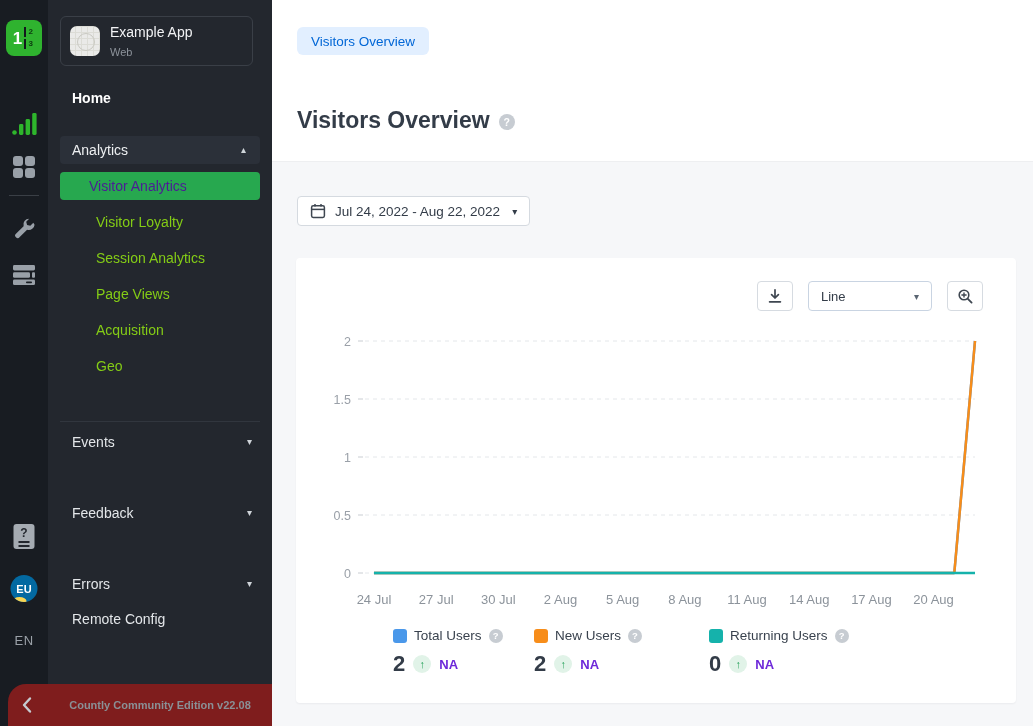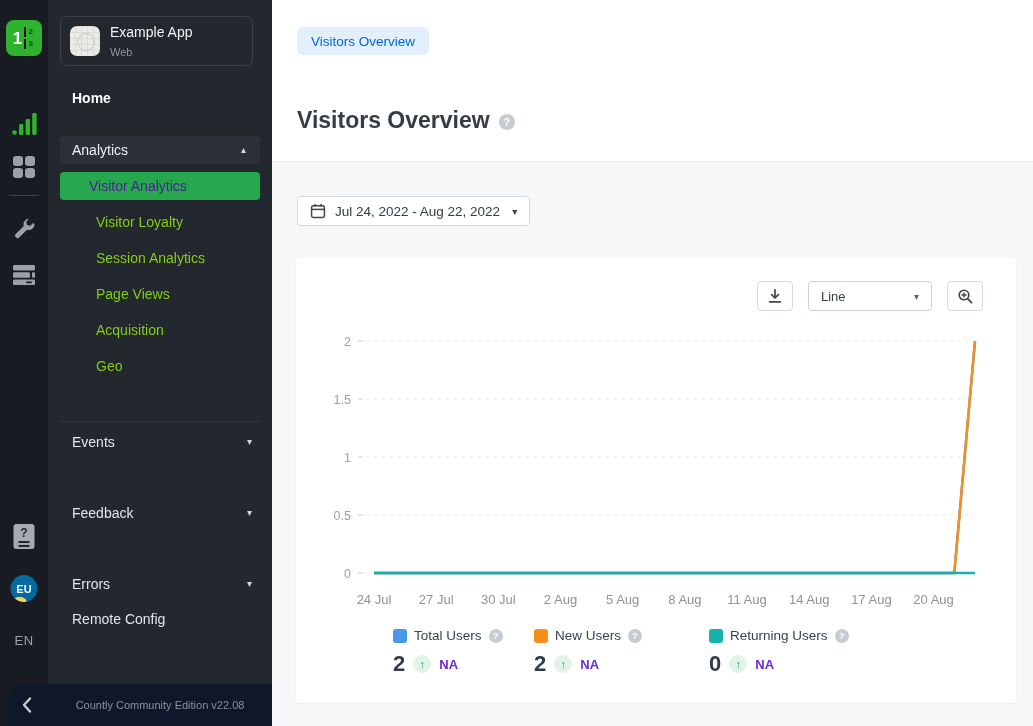--- a/index.html
+++ b/index.html
@@ -37,21 +37,21 @@
   .analytics-header { position:absolute; left:12px; top:136px; width:200px; height:28px; background:#2B3039; border-radius:4px; display:flex; align-items:center; padding:0 14px 0 12px; color:#EDEFF1; font-size:14px; }
   .caret { margin-left:auto; font-size:10px; color:#CFD4D9; line-height:1; }
   .active-item { position:absolute; left:12px; top:172px; width:200px; height:28px; background:#27A84F; border-radius:4px; color:#4c1d95; font-size:14px; display:flex; align-items:center; padding-left:29px; }
   .sub-list { position:absolute; left:0; top:204px; width:224px; }
   .sub-item { height:36px; display:flex; align-items:center; padding-left:48px; color:#84cc16; font-size:14px; }
   .side-divider { position:absolute; left:12px; top:421px; width:200px; height:1px; background:#31363E; }
   .group-row { position:absolute; left:0; width:224px; height:36px; display:flex; align-items:center; padding:0 20px 0 24px; color:#E3E6E9; font-size:14px; }
   .g-events { top:424px; } .g-feedback { top:495px; } .g-errors { top:566px; } .g-remote { top:601px;text-align:right; }
 
   
-  .band { position:absolute; left:8px; top:684px; width:264px; height:42px; background:#0f172a; border-top-left-radius:18px; z-index:5; }
+  .band { position:absolute; left:8px; top:684px; width:264px; height:42px; background:#7f1d1d; border-top-left-radius:18px; z-index:5;font-weight:bold; }
   .collapse-btn { position:absolute; left:8px; top:11px; width:22px; height:20px; display:flex; align-items:center; justify-content:center; }
   .band-footer { position:absolute; left:40px; top:15px; width:224px; text-align:center; color:#8A9096; font-size:11px; }
 
   
   .main { position:absolute; left:272px; top:0; width:761px; height:726px; background:#fff; }
   .main-gray { position:absolute; left:0; top:161px; width:761px; height:565px; background:#F6F7F9; border-top:1px solid #EEEFF1; }
   .tab-pill { position:absolute; left:25px; top:27px; height:28px; display:inline-flex; align-items:center; padding:0 14px; background:#E2EFFF; border-radius:6px; color:#0166D6; font-size:13.5px; font-weight:500; }
   .page-title-row { position:absolute; left:25px; top:107px; display:flex; align-items:center; gap:9px; }
   .page-title { font-size:23px; font-weight:600; color:#333C48; }
   .help-circle { width:14px; height:14px; border-radius:50%; background:#C7CCD2; color:#fff; font-size:9.5px; font-weight:bold; display:inline-flex; align-items:center; justify-content:center; flex:0 0 auto; }

